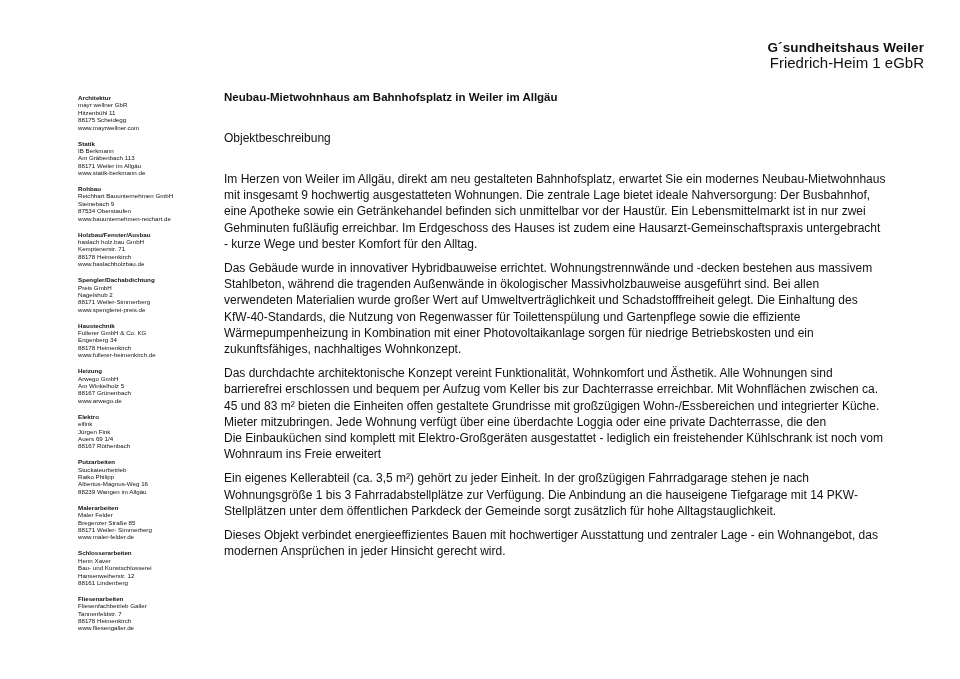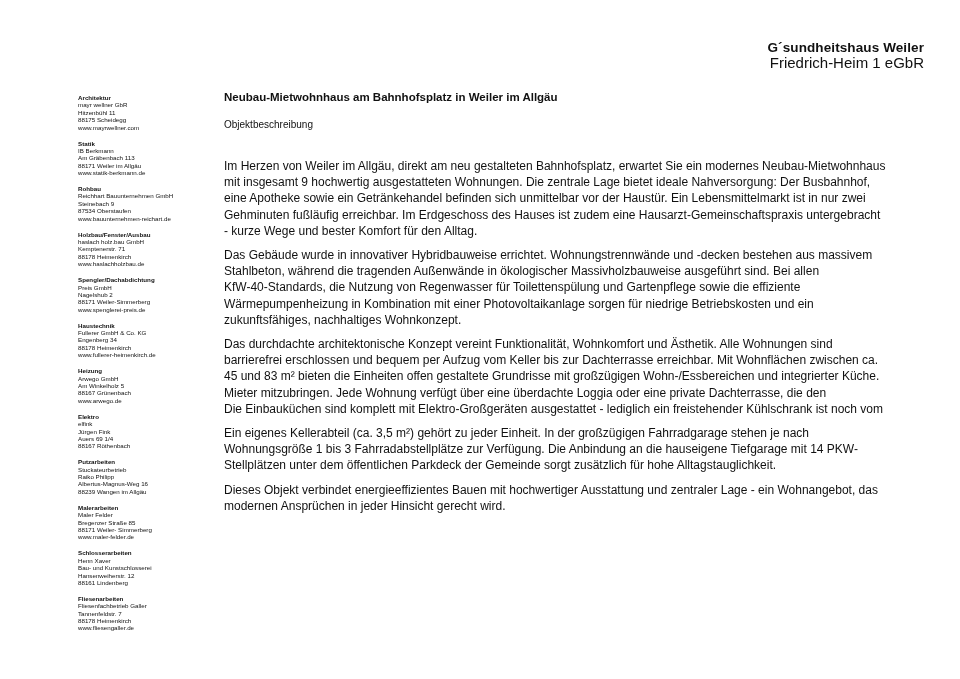--- a/index.html
+++ b/index.html
@@ -13,21 +13,21 @@
     .header-title { font-size: 13.5px; font-weight: bold; letter-spacing: 0.1px; line-height: 16px; }
     .header-sub { font-size: 15px; line-height: 13px; }
 
     .sidebar { position: absolute; left: 78px; top: 94px; width: 120px; }
     .sb-section { margin-bottom: 8.5px; }
     .sb-head { font-size: 6.2px; font-weight: bold; line-height: 7.4px; white-space: nowrap; }
     .sb-line { font-size: 6.2px; line-height: 7.4px; white-space: nowrap; }
 
     .main { position: absolute; left: 224px; top: 90px; width: 680px; }
     .main-title { font-size: 11.5px; font-weight: bold; line-height: 14px; white-space: nowrap; }
-    .main-subtitle { font-size: 10px; line-height: 14px; margin-top: 14px; }
+    .main-subtitle { font-size: 12px; line-height: 14px; margin-top: 27px; }
     .body { margin-top: 26px; }
     .para { font-size: 12px; line-height: 16.2px; margin-bottom: 8px; white-space: normal; }
     .para span.line { display: block; white-space: nowrap; }
   </style>
 </head>
 <body>
 
 <div class="page">
 
   <div class="header">
@@ -129,30 +129,32 @@
         <div class="para">
           <span class="line">Im Herzen von Weiler im Allgäu, direkt am neu gestalteten Bahnhofsplatz, erwartet Sie ein modernes Neubau-Mietwohnhaus</span>
           <span class="line">mit insgesamt 9 hochwertig ausgestatteten Wohnungen. Die zentrale Lage bietet ideale Nahversorgung: Der Busbahnhof,</span>
           <span class="line">eine Apotheke sowie ein Getränkehandel befinden sich unmittelbar vor der Haustür. Ein Lebensmittelmarkt ist in nur zwei</span>
           <span class="line">Gehminuten fußläufig erreichbar. Im Erdgeschoss des Hauses ist zudem eine Hausarzt-Gemeinschaftspraxis untergebracht</span>
           <span class="line">- kurze Wege und bester Komfort für den Alltag.</span>
         </div>
         <div class="para">
           <span class="line">Das Gebäude wurde in innovativer Hybridbauweise errichtet. Wohnungstrennwände und -decken bestehen aus massivem</span>
           <span class="line">Stahlbeton, während die tragenden Außenwände in ökologischer Massivholzbauweise ausgeführt sind. Bei allen</span>
+          <span class="line">verwendeten Materialien wurde großer Wert auf Umweltverträglichkeit und Schadstofffreiheit gelegt. Die Einhaltung des</span>
           <span class="line">KfW-40-Standards, die Nutzung von Regenwasser für Toilettenspülung und Gartenpflege sowie die effiziente</span>
           <span class="line">Wärmepumpenheizung in Kombination mit einer Photovoltaikanlage sorgen für niedrige Betriebskosten und ein</span>
           <span class="line">zukunftsfähiges, nachhaltiges Wohnkonzept.</span>
         </div>
         <div class="para">
           <span class="line">Das durchdachte architektonische Konzept vereint Funktionalität, Wohnkomfort und Ästhetik. Alle Wohnungen sind</span>
           <span class="line">barrierefrei erschlossen und bequem per Aufzug vom Keller bis zur Dachterrasse erreichbar. Mit Wohnflächen zwischen ca.</span>
           <span class="line">45 und 83 m² bieten die Einheiten offen gestaltete Grundrisse mit großzügigen Wohn-/Essbereichen und integrierter Küche.</span>
           <span class="line">Mieter mitzubringen. Jede Wohnung verfügt über eine überdachte Loggia oder eine private Dachterrasse, die den</span>
           <span class="line">Die Einbauküchen sind komplett mit Elektro-Großgeräten ausgestattet - lediglich ein freistehender Kühlschrank ist noch vom</span>
+          <span class="line">Wohnraum ins Freie erweitert</span>
         </div>
         <div class="para">
           <span class="line">Ein eigenes Kellerabteil (ca. 3,5 m²) gehört zu jeder Einheit. In der großzügigen Fahrradgarage stehen je nach</span>
           <span class="line">Wohnungsgröße 1 bis 3 Fahrradabstellplätze zur Verfügung. Die Anbindung an die hauseigene Tiefgarage mit 14 PKW-</span>
           <span class="line">Stellplätzen unter dem öffentlichen Parkdeck der Gemeinde sorgt zusätzlich für hohe Alltagstauglichkeit.</span>
         </div>
         <div class="para">
           <span class="line">Dieses Objekt verbindet energieeffizientes Bauen mit hochwertiger Ausstattung und zentraler Lage - ein Wohnangebot, das</span>
           <span class="line">modernen Ansprüchen in jeder Hinsicht gerecht wird.</span>
         </div>

